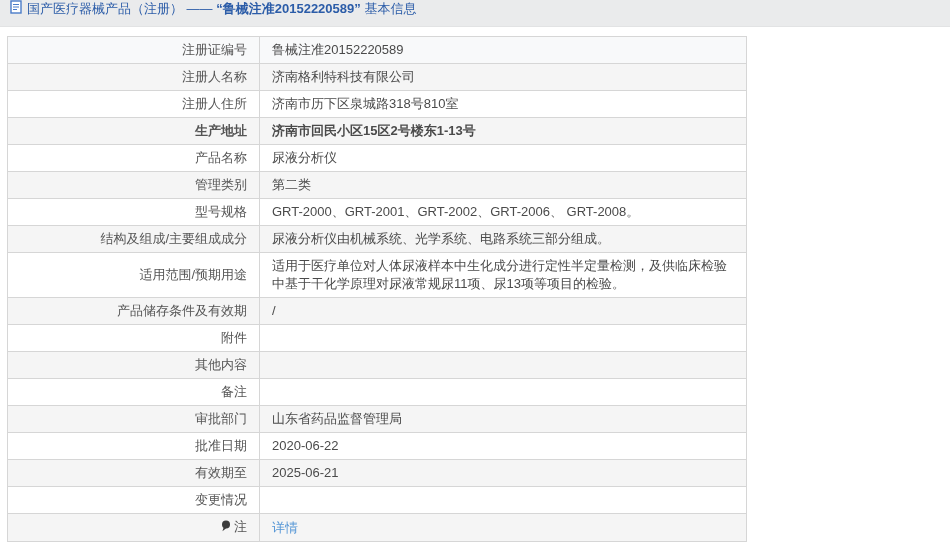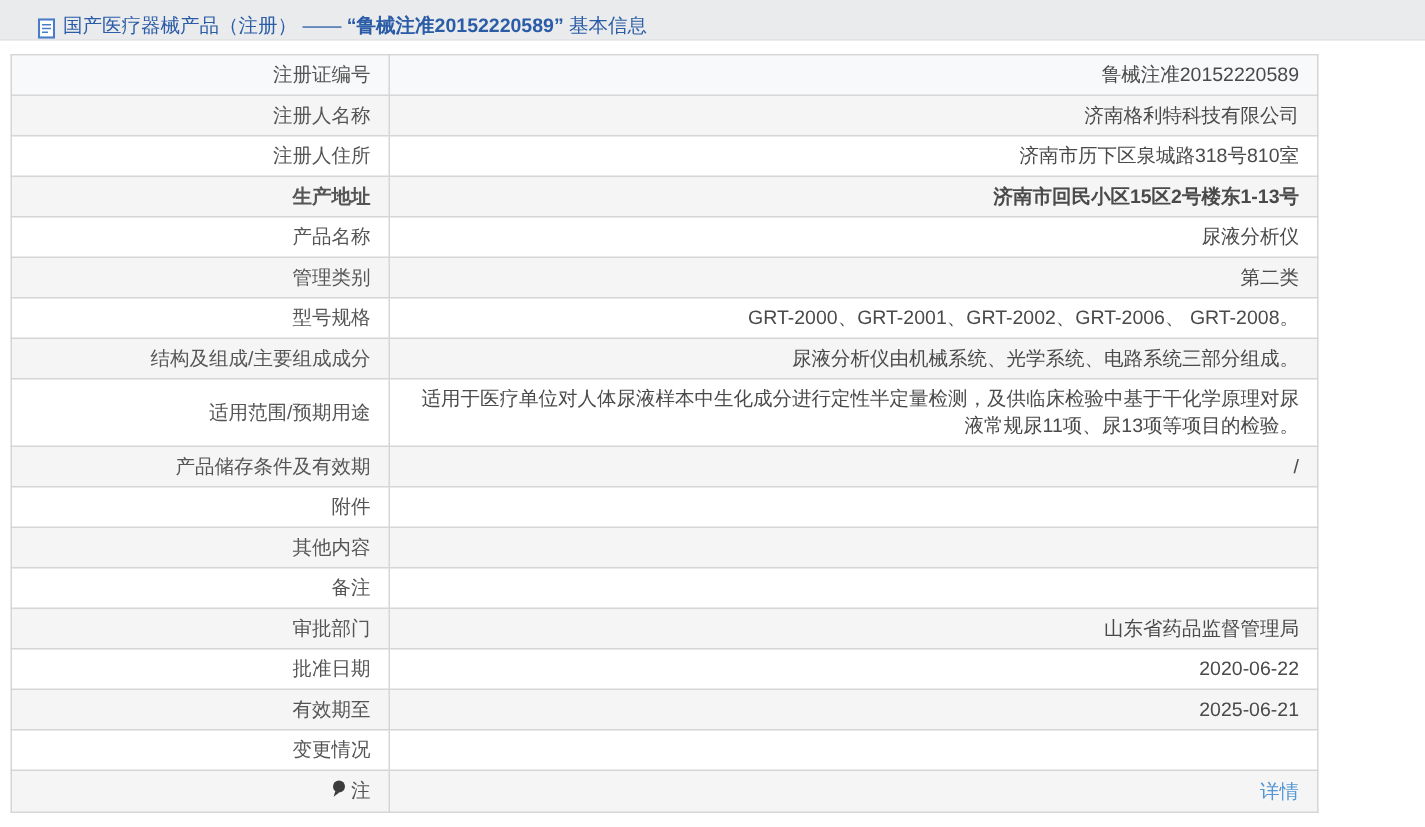--- a/index.html
+++ b/index.html
@@ -12,54 +12,53 @@
     width: 950px;
     height: 551px;
     background: #ffffff;
     overflow: hidden;
   }
   .header-bar {
     height: 26px;
     background: #eaebec;
     border-bottom: 1px solid #e2e3e4;
     display: flex;
-    align-items: flex-end;
-    padding-left: 25px;
+    align-items: flex-start;
+    padding-left: 10px;
     gap: 5px;
   }
   .doc-icon svg { display: block; }
   .title {
     font-size: 13px;
     color: #2b5ca8;
     white-space: nowrap;
   }
   .title b { font-weight: bold; }
   table.info-table {
     border-collapse: collapse;
     table-layout: fixed;
-    width: 872px;
+    width: 740px;
     margin: 9px 7px 0 7px;
     font-size: 13px;
   }
   table.info-table td {
     border: 1px solid #d6d6d6;
     padding: 4px 12px;
     line-height: 18px;
     height: 18px;
     vertical-align: middle;
     word-break: break-all;
   }
   td.label {
     text-align: right;
     color: #555555;
     white-space: nowrap;
   }
   td.value {
     color: #4a4a4a;
-    text-align: right;
   }
   .pin {
     display: inline-block;
     vertical-align: -1px;
     margin-right: 3px;
   }
   .pin svg { display: inline-block; }
   a.details {
     color: #5596d6;
     text-decoration: none;

